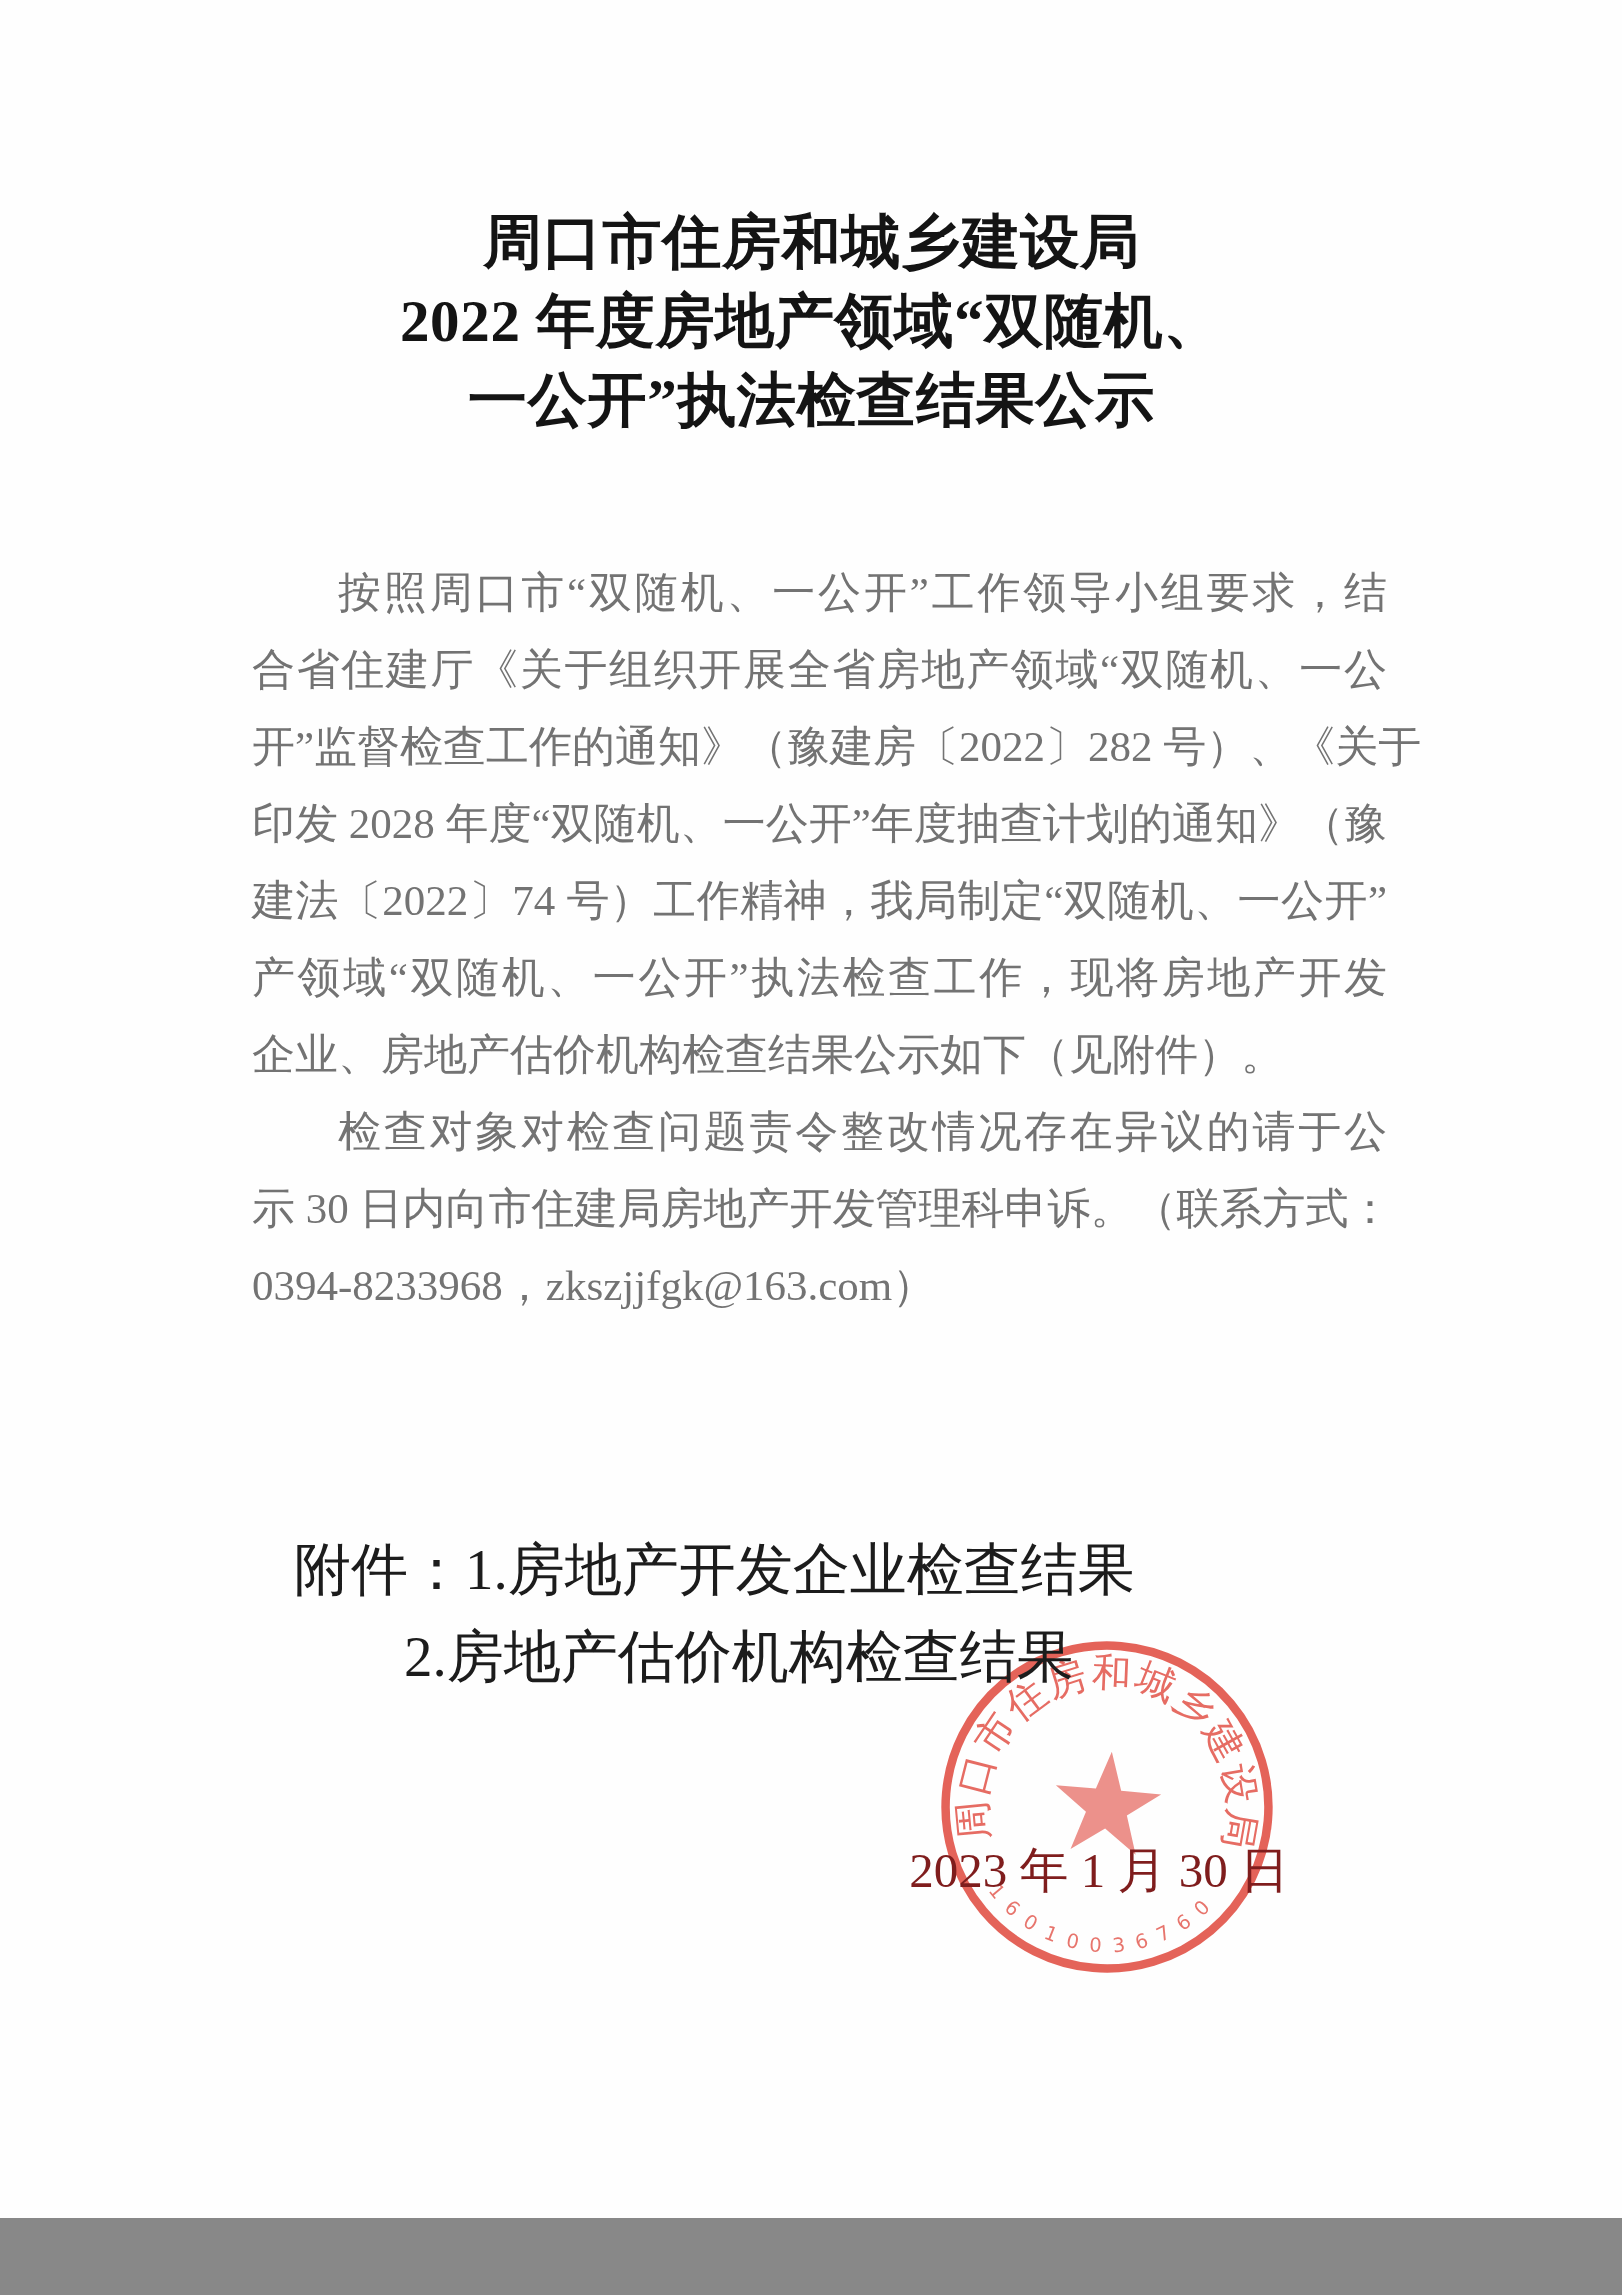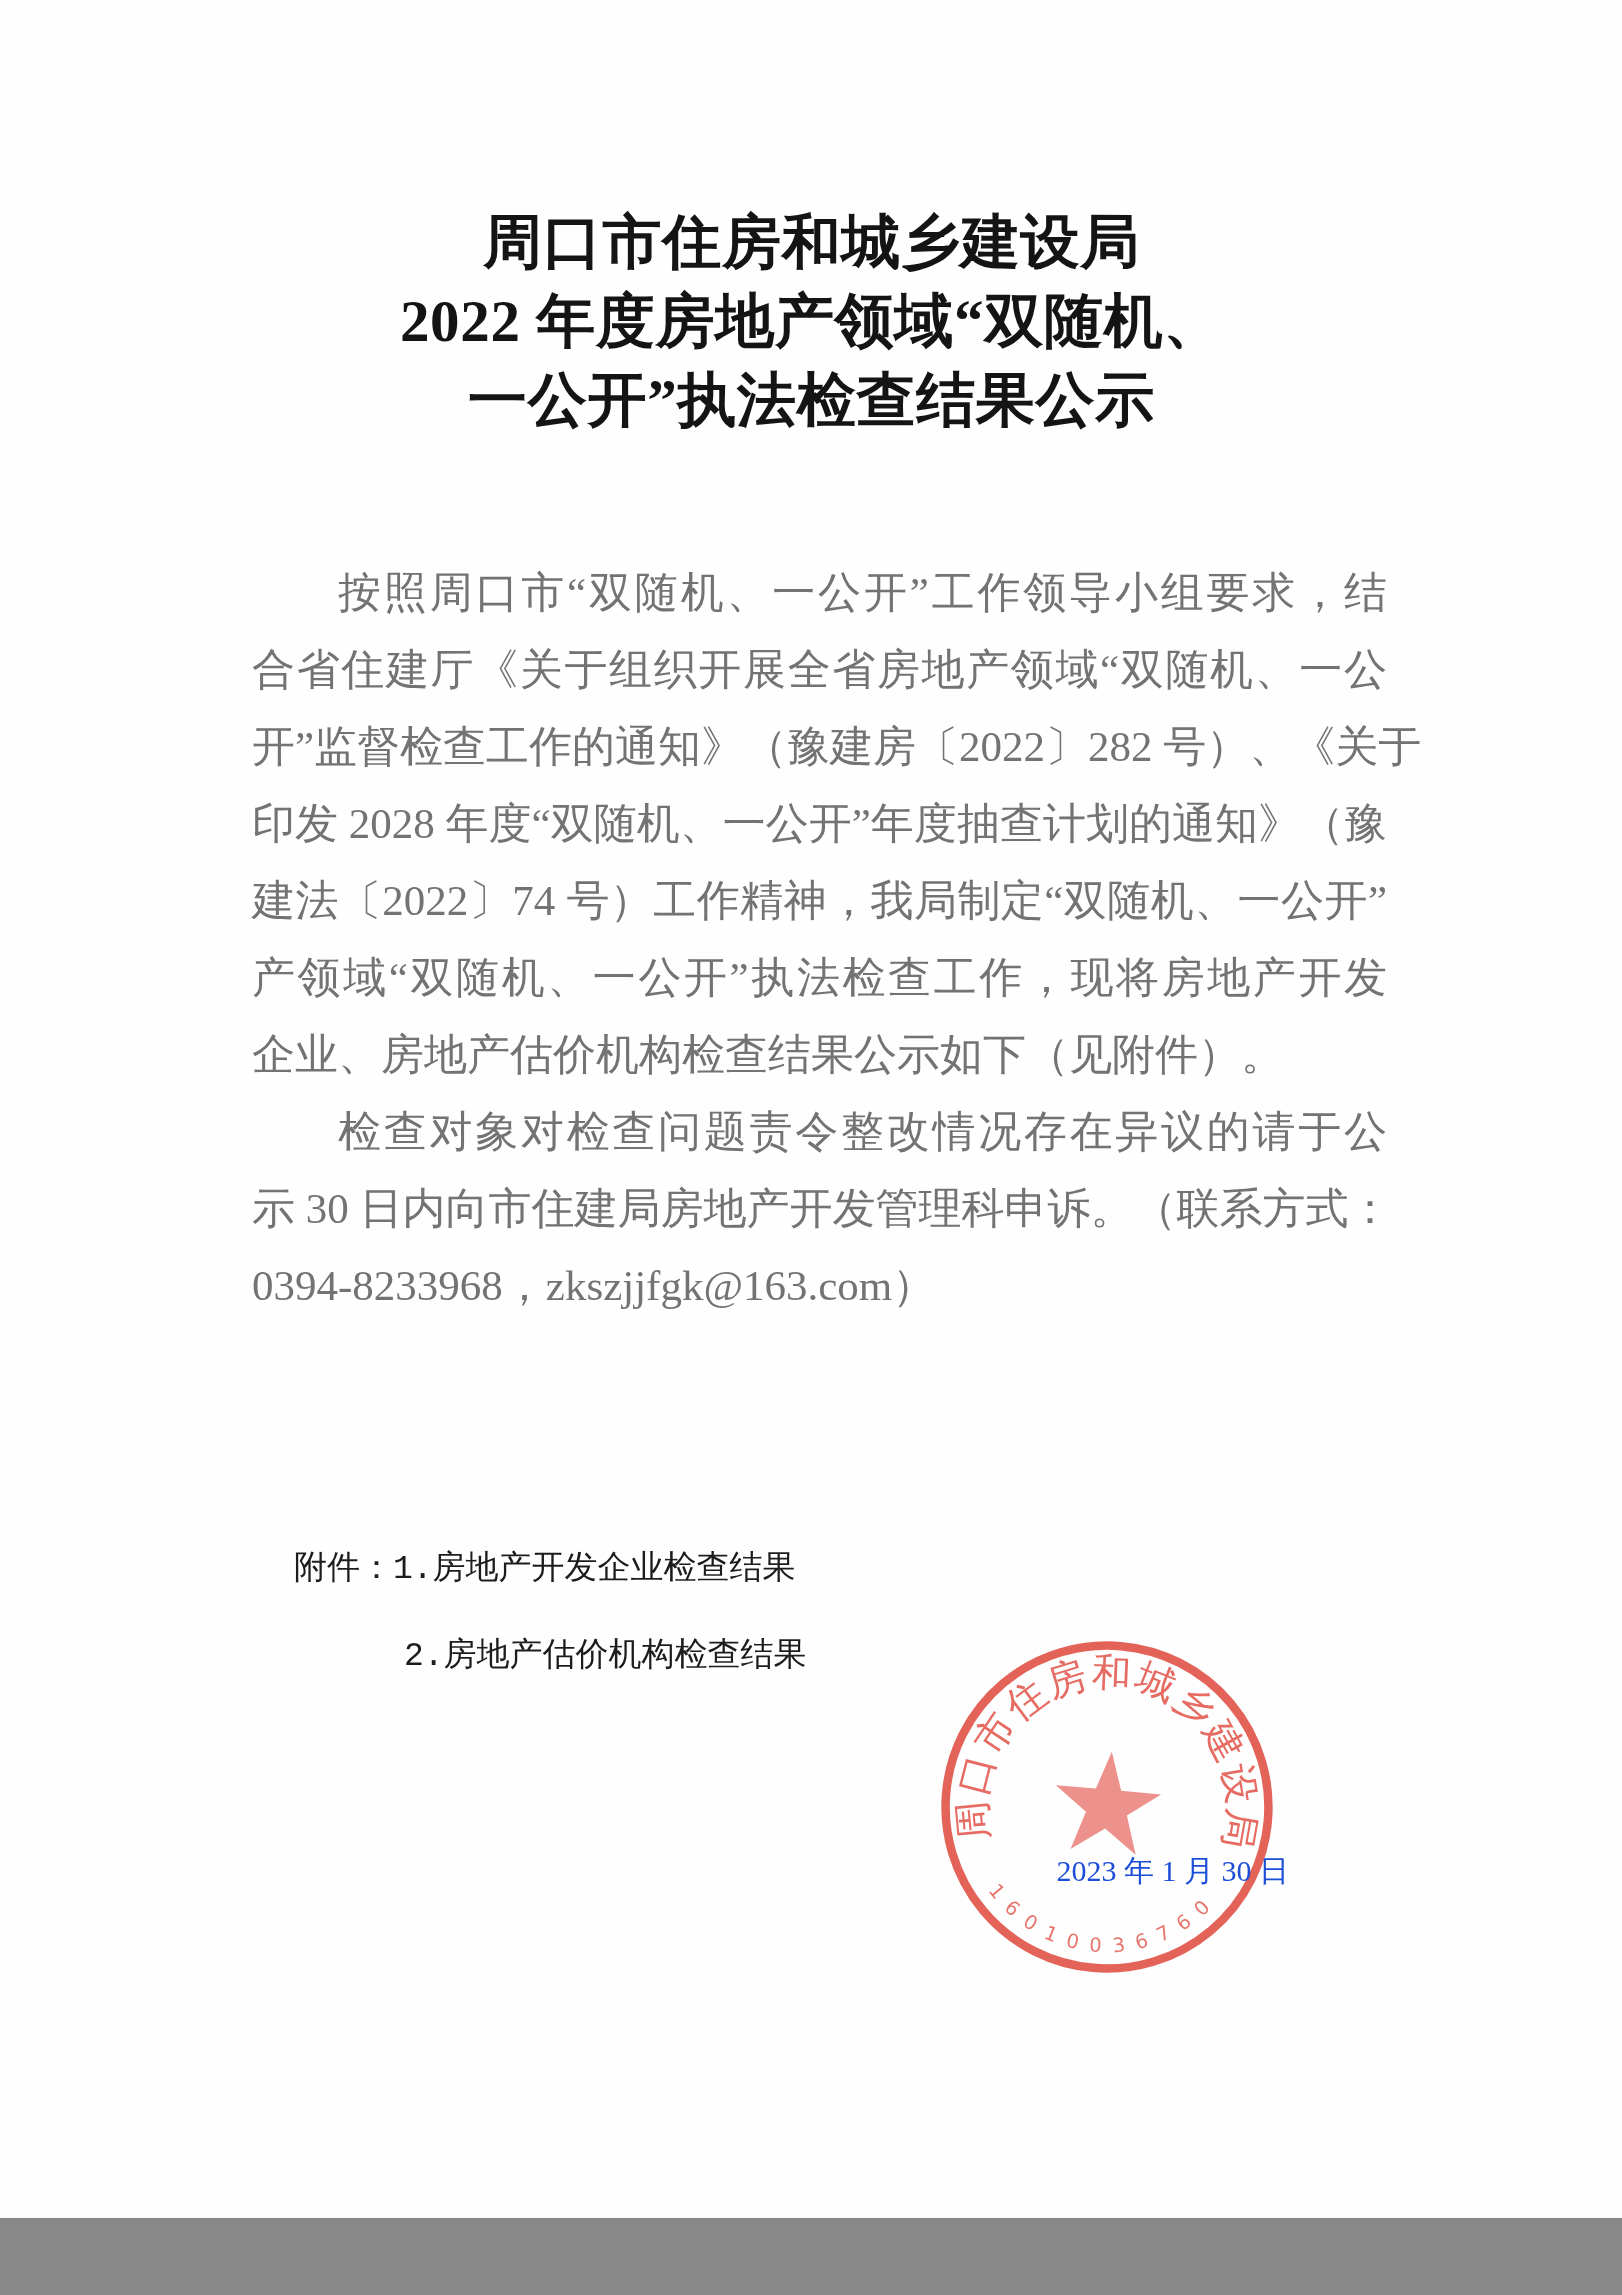--- a/index.html
+++ b/index.html
@@ -31,26 +31,26 @@
     white-space:nowrap;
     text-align:justify; text-align-last:justify;
     -moz-text-align-last:justify;
     text-justify:inter-ideograph;
     color:#737373;
   }
   .line.last { text-align-last:left; -moz-text-align-last:left; white-space:normal; }
   .line.indent { text-indent:86px; }
   
   .att-block { position:absolute; top:1526px; left:294px; z-index:2; }
-  .att-line { font-size:33px; line-height:87px; height:87px; color:#1c1c1c;font-family:Liberation Mono, monospace; }
+  .att-line { font-size:57px; line-height:87px; height:87px; color:#1c1c1c; }
   .att-line-2 { margin-left:110px; }
   
   .date-line {
     position:absolute; top:1849px; right:334px;
-    font-size:30px; line-height:43px; color:#1d4ed8; z-index:3;
+    font-size:49px; line-height:43px; color:#7f1d1d; z-index:3;
   }
   
   .seal {
     position:absolute; left:924px; top:1624px; width:366px; height:366px;
     z-index:1; opacity:0.93;
   }
 </style>
 </head>
 <body>
 

